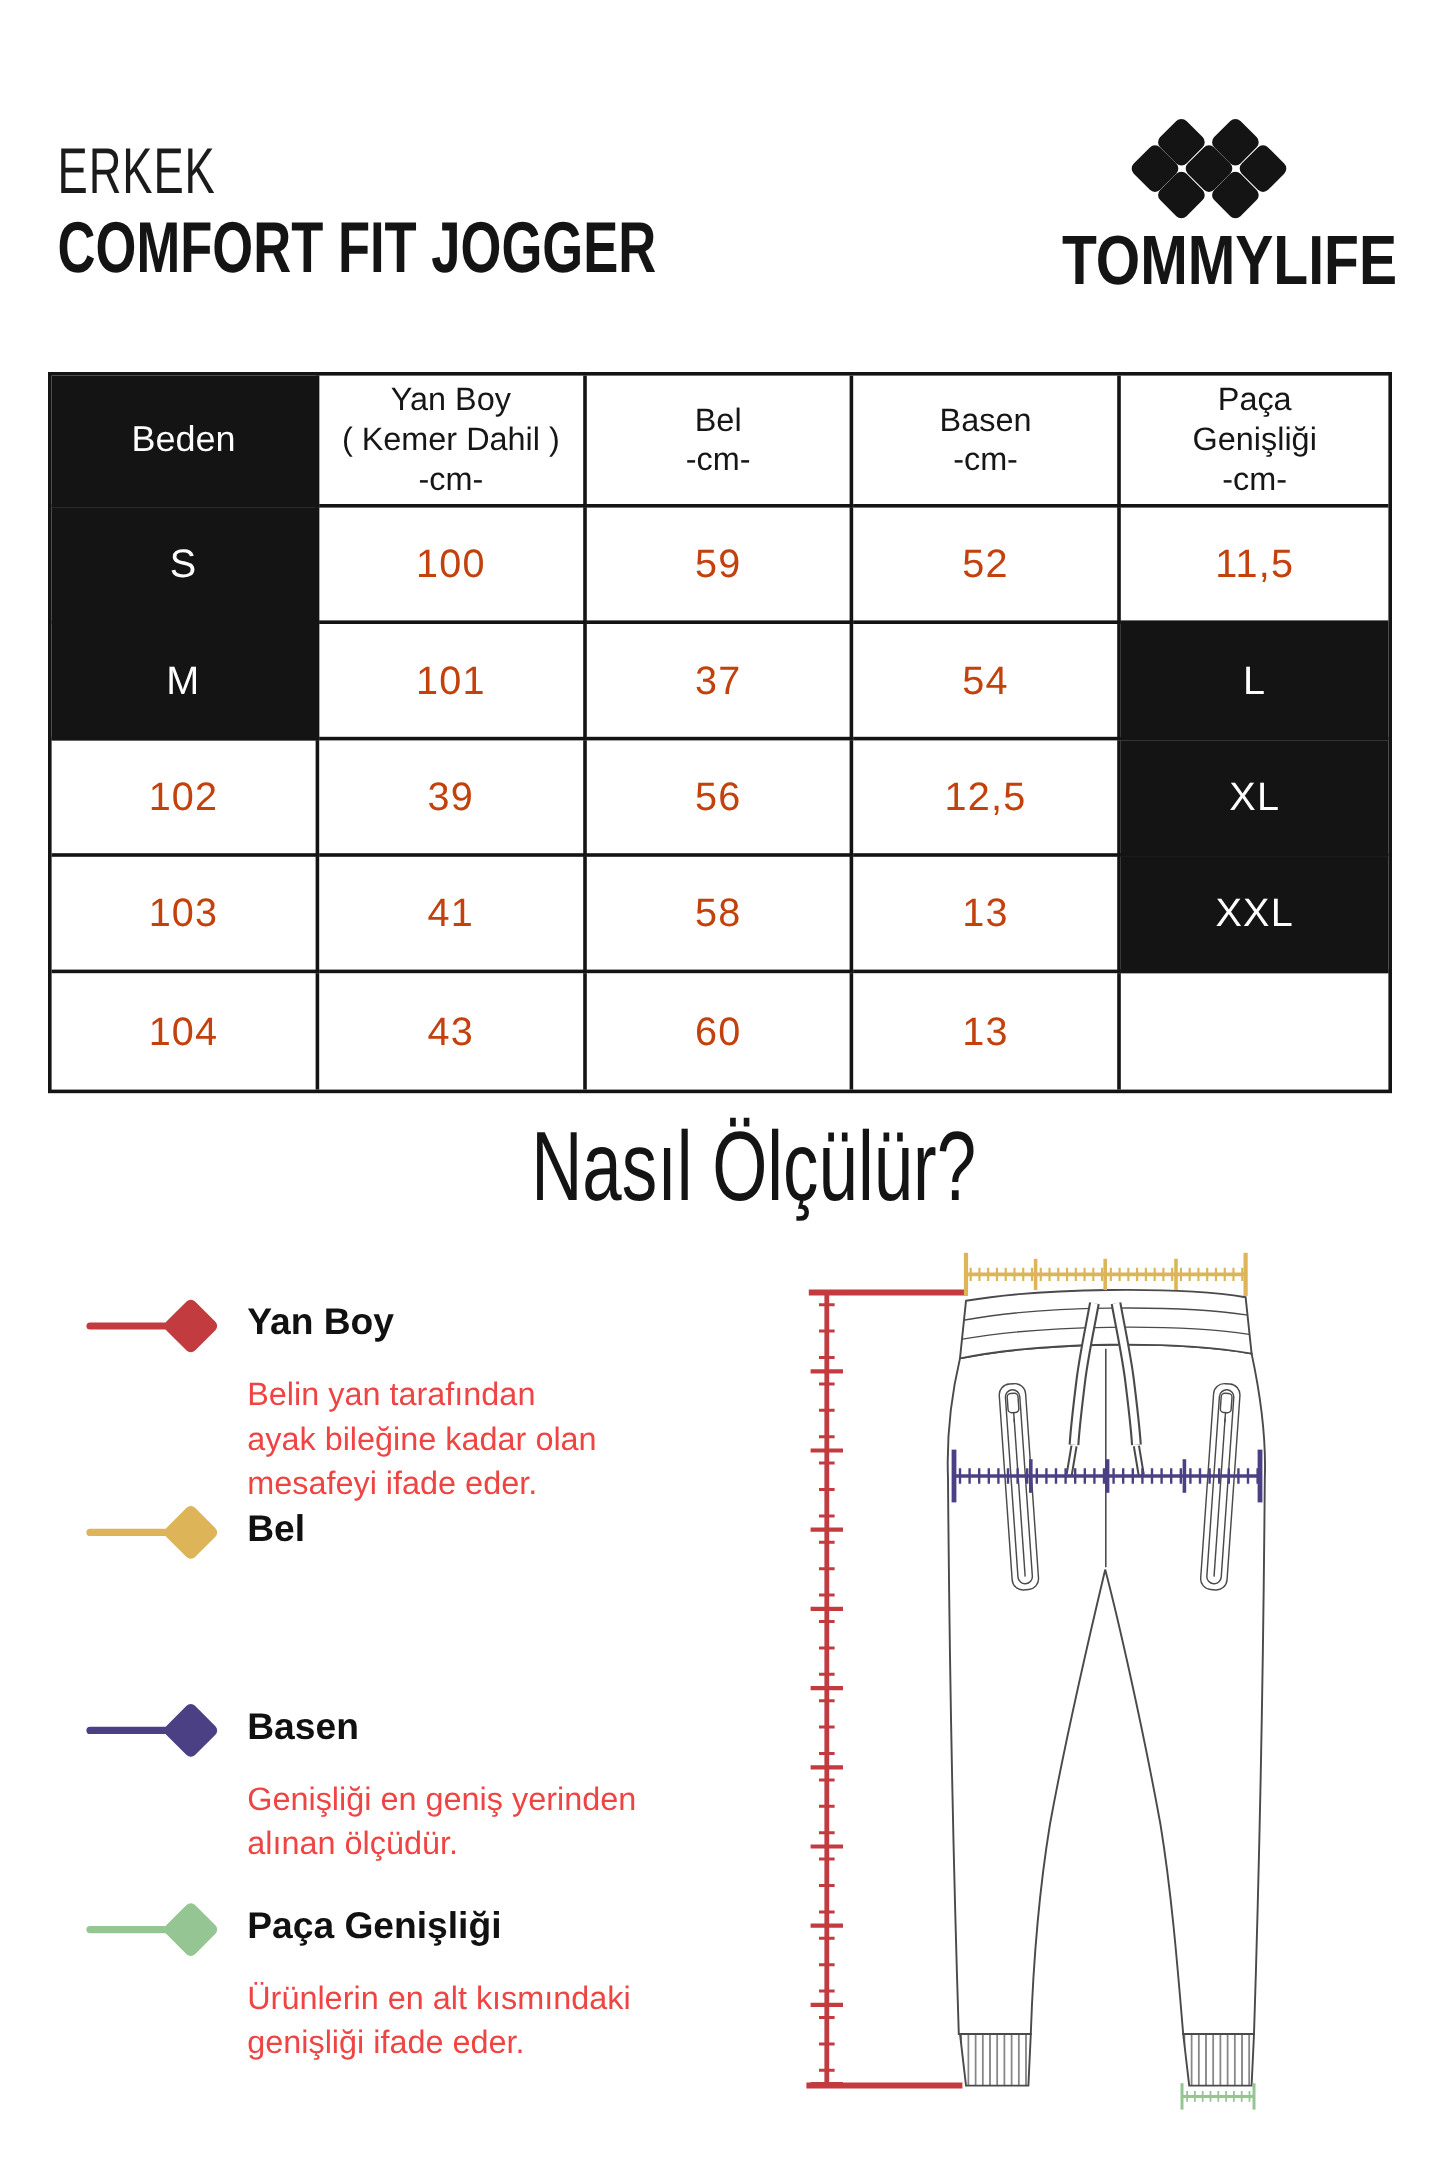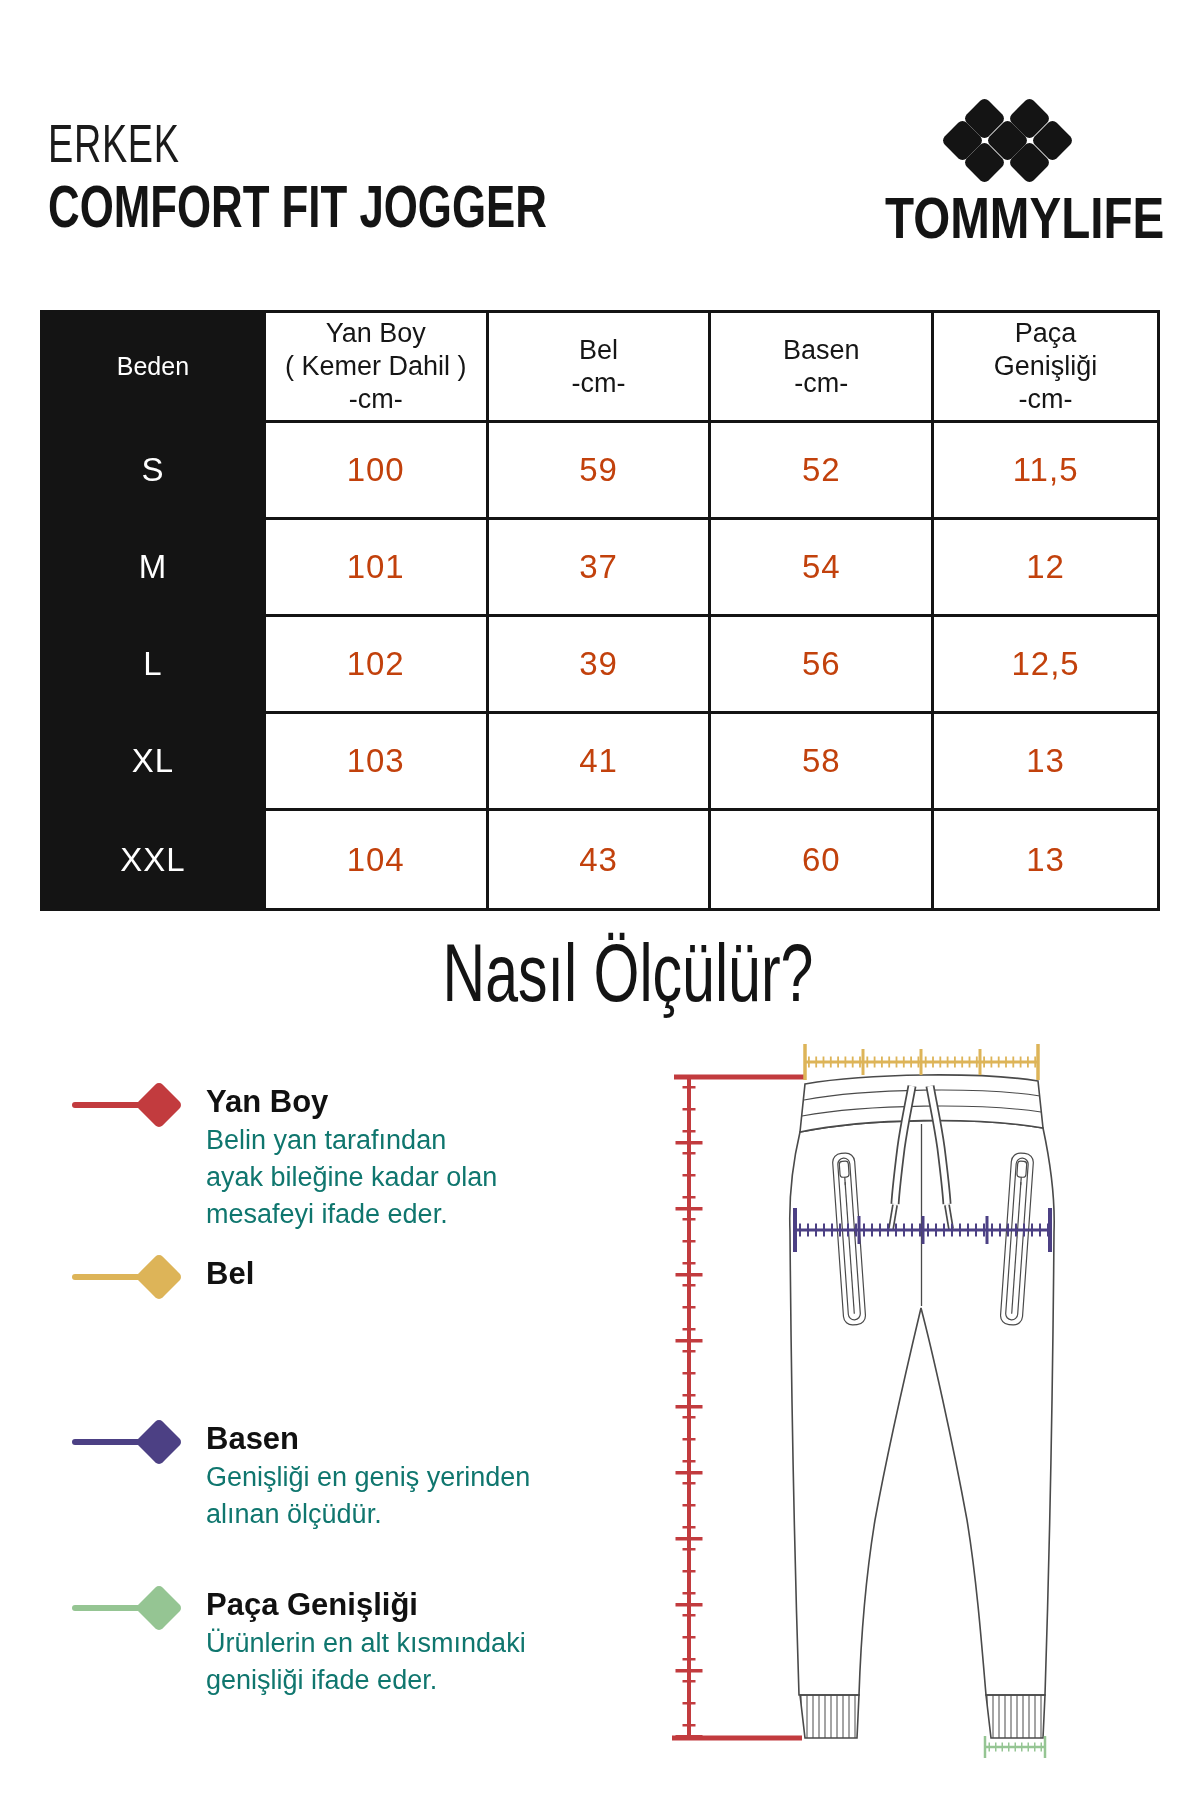--- a/index.html
+++ b/index.html
@@ -22,39 +22,39 @@
   .size-table { position:absolute; left:40px; top:310px; width:1120px; height:601px;
                 display:grid; grid-template-columns:repeat(5,1fr);
                 grid-template-rows:110px repeat(5,97px);
                 border:3px solid var(--ink); background:#fff; }
   .cell { display:flex; flex-direction:column; align-items:center; justify-content:center;
           border-right:3px solid var(--ink); border-bottom:3px solid var(--ink);
           text-align:center; }
   .cell:nth-child(5n) { border-right:none; }
   .cell:nth-child(n+26) { border-bottom:none; }
   .th { font-size:27px; line-height:1.22; color:#161616; white-space:pre-line; }
-  .corner { background:var(--ink); color:#fff; font-size:25px; }
+  .corner { background:var(--ink); color:#fff; font-size:30px; }
   .size-cell { background:var(--ink); color:#fff; font-size:33px; letter-spacing:1px; }
   .value-cell { font-size:33px; color:#c2410c; letter-spacing:1px; font-weight:400; }
 
   
   .section-title { position:absolute; left:628px; top:926px; font-size:82px; font-weight:400;
                    transform:translateX(-50%) scaleX(.72); white-space:nowrap; color:#141414; }
   .legend-item { position:absolute; left:70px; display:flex; align-items:flex-start; }
   .marker { position:relative; width:122px; height:42px; flex:none; margin-top:1px; }
   .m-line { position:absolute; left:2px; top:18px; width:78px; height:6px; border-radius:3px; }
   .m-dmd  { position:absolute; left:72px; top:4px; width:34px; height:34px; border-radius:5px;
             transform:rotate(45deg); }
   .c-yanboy .m-line,.c-yanboy .m-dmd { background:var(--yanboy); }
   .c-bel .m-line,.c-bel .m-dmd       { background:var(--bel); }
   .c-basen .m-line,.c-basen .m-dmd   { background:var(--basen); }
   .c-paca .m-line,.c-paca .m-dmd     { background:var(--paca); }
   .legend-body { margin-left:14px; }
   .legend-title { font-size:31px; font-weight:700; color:#111; line-height:1.2; }
-  .legend-desc { margin-top:2px; font-size:27px; line-height:1.36; color:#0f766e; white-space:pre-line; }
+  .legend-desc { margin-top:24px; font-size:27px; line-height:1.36; color:#ef4444; white-space:pre-line; }
 
   .diagram { position:absolute; left:600px; top:1020px; width:600px; height:780px; }
 </style>
 </head>
 <body>
 
 <div class="category">ERKEK</div>
 <div class="product-title">COMFORT FIT JOGGER</div>
 
 <div class="brand">
@@ -86,21 +86,20 @@
   <div class="cell size-cell">S</div>
   <div class="cell value-cell">100</div>
   <div class="cell value-cell">59</div>
   <div class="cell value-cell">52</div>
   <div class="cell value-cell">11,5</div>
 
   <div class="cell size-cell">M</div>
   <div class="cell value-cell">101</div>
   <div class="cell value-cell">37</div>
   <div class="cell value-cell">54</div>
-  <div class="cell value-cell">12</div>
 
   <div class="cell size-cell">L</div>
   <div class="cell value-cell">102</div>
   <div class="cell value-cell">39</div>
   <div class="cell value-cell">56</div>
   <div class="cell value-cell">12,5</div>
 
   <div class="cell size-cell">XL</div>
   <div class="cell value-cell">103</div>
   <div class="cell value-cell">41</div>

